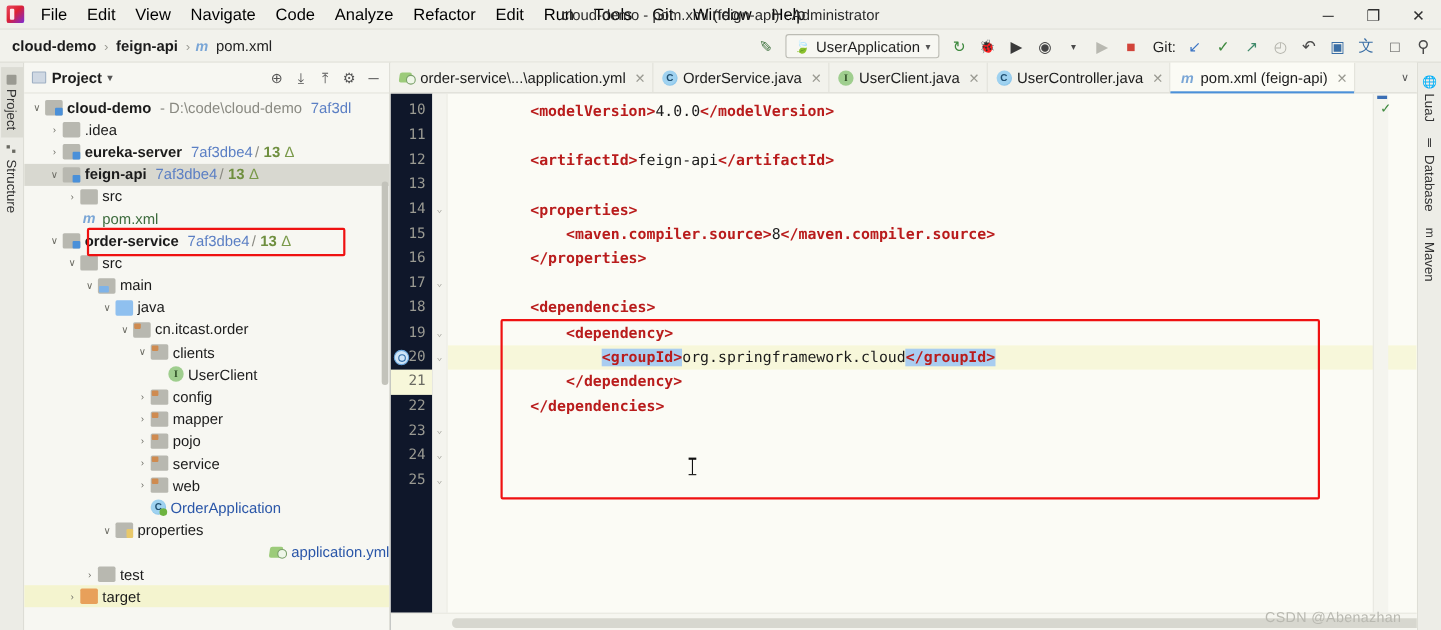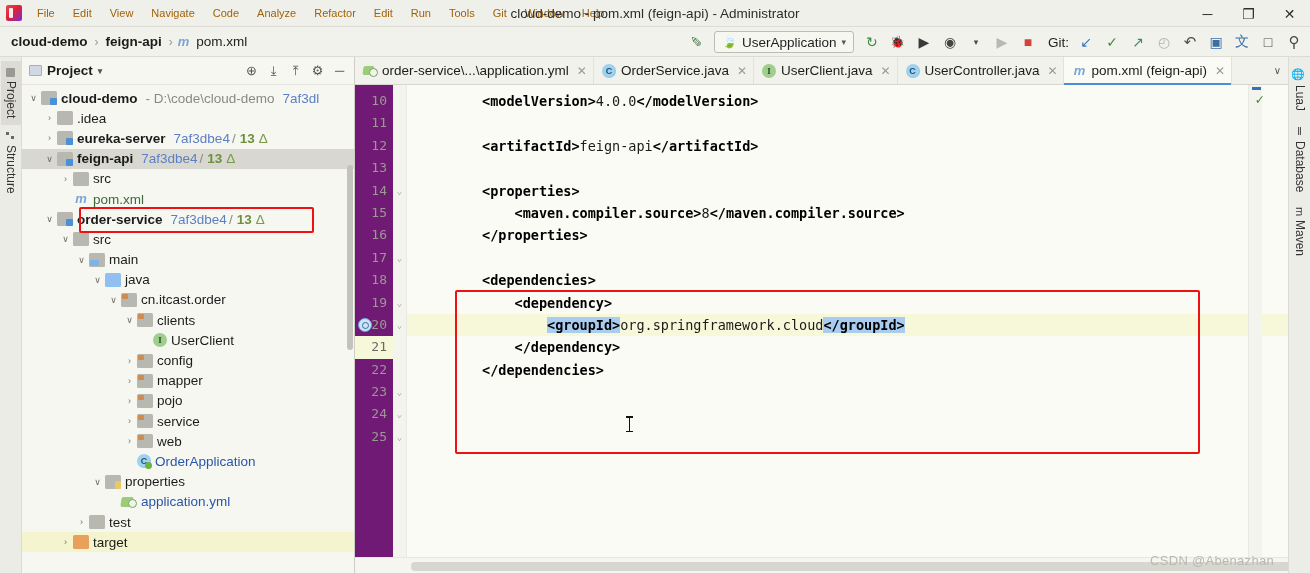--- a/index.html
+++ b/index.html
@@ -20,21 +20,21 @@
     border-bottom:1px solid #dcdcd4; position:relative;
   }
   .app-logo{
     width:16px;height:16px;margin-left:6px;margin-right:6px;border-radius:2px;
     background:linear-gradient(135deg,#e8475e 0%,#d23 45%,#7b2bd6 100%);
     position:relative; flex:none;
   }
   .app-logo::after{content:"";position:absolute;left:3px;top:3px;width:4px;height:10px;background:#fff;border-radius:1px;opacity:.9;}
   .menubar{display:flex;align-items:center;gap:0px;}
   .menu-item{
-    padding:3px 9px; font-size:11px; color:#a16207; cursor:default; white-space:nowrap;
+    padding:3px 9px; font-size:15px; color:#000000; cursor:default; white-space:nowrap;
   }
   .win-title{
     position:absolute; left:0; right:0; text-align:center; font-size:13.5px; color:#2b2b2b;
     pointer-events:none;
   }
   .win-btns{position:absolute;right:0;top:0;height:27px;display:flex;align-items:center;}
   .win-btn{width:41px;height:27px;display:flex;align-items:center;justify-content:center;font-size:14px;color:#303030;}
 
   
   .toolbar{
@@ -138,35 +138,35 @@
   .etab .xx{color:#9a9a92;font-size:12px;margin-left:3px;}
   .tabicon{width:14px;height:14px;flex:none;position:relative;}
   .tabicon.m{color:#7aa6d6;font-style:italic;font-weight:bold;font-size:13px;line-height:14px;text-align:center;}
   .tabicon.c{background:radial-gradient(circle at 45% 45%,#9fd2f0 0 55%,#5aa8dd 100%);border-radius:50%;color:#1f4f70;font-size:9px;font-weight:bold;line-height:14px;text-align:center;}
   .tabicon.i{background:#9fce8e;border-radius:50%;color:#2b4a22;font-size:9px;font-weight:bold;line-height:14px;text-align:center;font-family:"Liberation Serif",serif;}
   .tabicon.yml::before{content:"";position:absolute;left:0;top:2px;width:11px;height:9px;background:#9ccb7a;border-radius:2px;transform:skewX(-8deg);}
   .tabicon.yml::after{content:"";position:absolute;left:6px;top:4px;width:7px;height:7px;border:1.5px solid #7aa06a;border-radius:50%;background:#eef6e8;}
   .tab-more{margin-left:auto;display:flex;align-items:center;padding:0 7px;color:#555;font-size:10px;}
 
   .code-wrap{flex:1;display:flex;position:relative;overflow:hidden;font-family:"DejaVu Sans Mono","Liberation Mono",monospace;font-size:13.5px;}
-  .gutter{width:38px;background:#701a75;text-align:right;padding-top:5px;flex:none;user-select:none;}
+  .gutter{width:38px;background:#0f172a;text-align:right;padding-top:5px;flex:none;user-select:none;}
   .gline{height:22.4px;line-height:22.4px;color:#9a9a92;padding-right:6px;font-size:13px;position:relative;}
   .gline.cur{color:#6a6a62;background:#f7f7da;}
   .gmark{
     position:absolute;left:3px;top:4px;width:14px;height:14px;border-radius:50%;
     background:#cfe4f7;border:1.5px solid #6aa6dd;
   }
   .gmark::after{content:"";position:absolute;left:3px;top:3px;width:5px;height:5px;border:1.5px solid #2f6ca8;border-radius:50%;}
   .foldcol{width:14px;background:#f4f4ee;padding-top:5px;flex:none;position:relative;border-right:1px solid #eaeae2;}
   .fold{height:22.4px;line-height:22.4px;text-align:center;color:#a8a8a0;font-size:9px;}
 
   .code{flex:1;padding-top:5px;position:relative;overflow:hidden;background:#fbfbf5;}
   .cline{height:22.4px;line-height:22.4px;white-space:pre;padding-left:10px;color:#1b1b1b;}
   .cline.cur{background:#f7f7da;}
-  .tag{color:#000000;font-weight:bold;}
+  .tag{color:#b91c1c;font-weight:bold;}
   .tag.sel{background:#a9cdf0;}
   .txt{color:#1b1b1b;}
 
   .redbox-code{
     position:absolute;left:100px;top:205px;width:745px;height:164px;
     border:2.5px solid #ef1111;border-radius:2px;pointer-events:none;z-index:5;
   }
   .caret-i{position:absolute;left:274px;top:332px;width:1px;height:14px;background:#111;z-index:6;}
   .caret-i::before{content:"";position:absolute;left:-3px;top:-1px;width:7px;height:1.5px;background:#111;}
   .caret-i::after{content:"";position:absolute;left:-3px;bottom:-1px;width:7px;height:1.5px;background:#111;}
@@ -390,21 +390,21 @@
         <div class="node" style="padding-left: 100px;">
           <span class="arrow none"></span>
           <span class="ic springclass">C</span>
           <span class="nlabel blue">OrderApplication</span>
         </div>
         <div class="node" style="padding-left: 68px;">
           <span class="arrow">∨</span>
           <span class="ic resfolder"></span>
           <span class="nlabel">properties</span>
         </div>
-        <div class="node" style="padding-left: 84px;">
+        <div class="node" style="padding-left: 84px; justify-content: flex-end;">
           <span class="arrow none"></span>
           <span class="ic yml"></span>
           <span class="nlabel blue">application.yml</span>
         </div>
         <div class="node" style="padding-left: 52px;">
           <span class="arrow">›</span>
           <span class="ic folder"></span>
           <span class="nlabel">test</span>
         </div>
         <div class="node hl" style="padding-left: 36px;">

